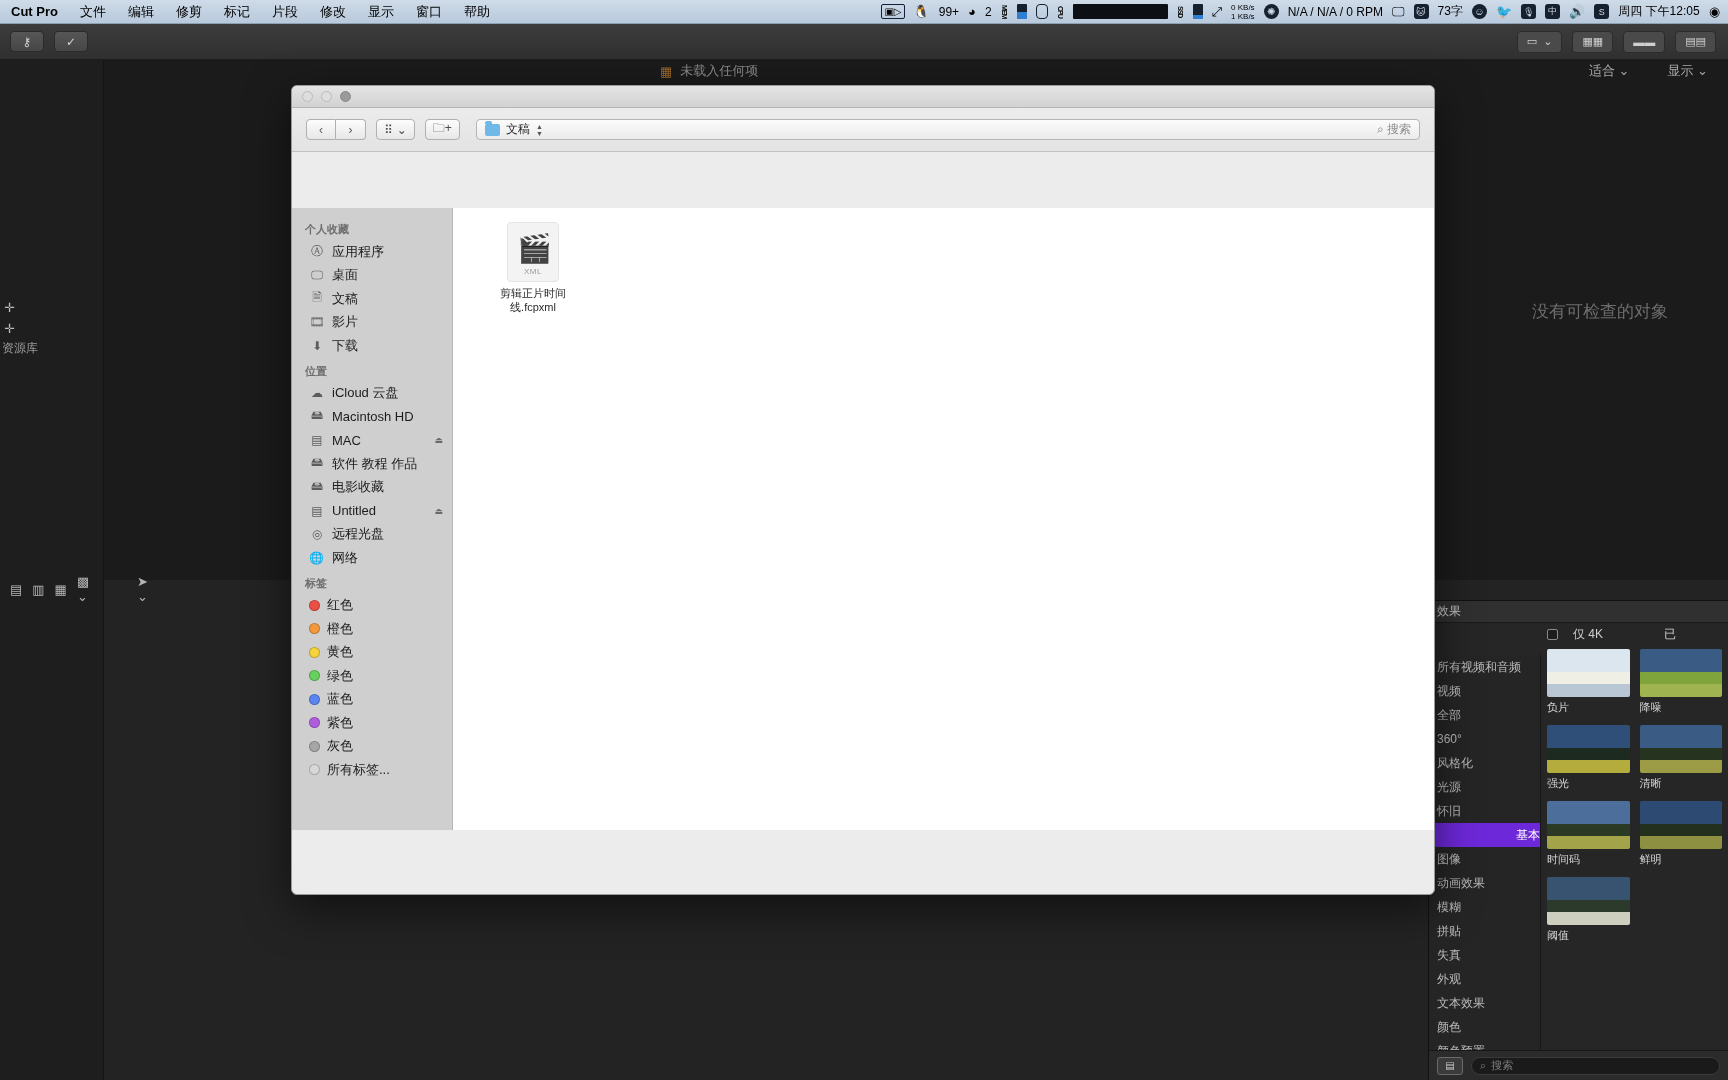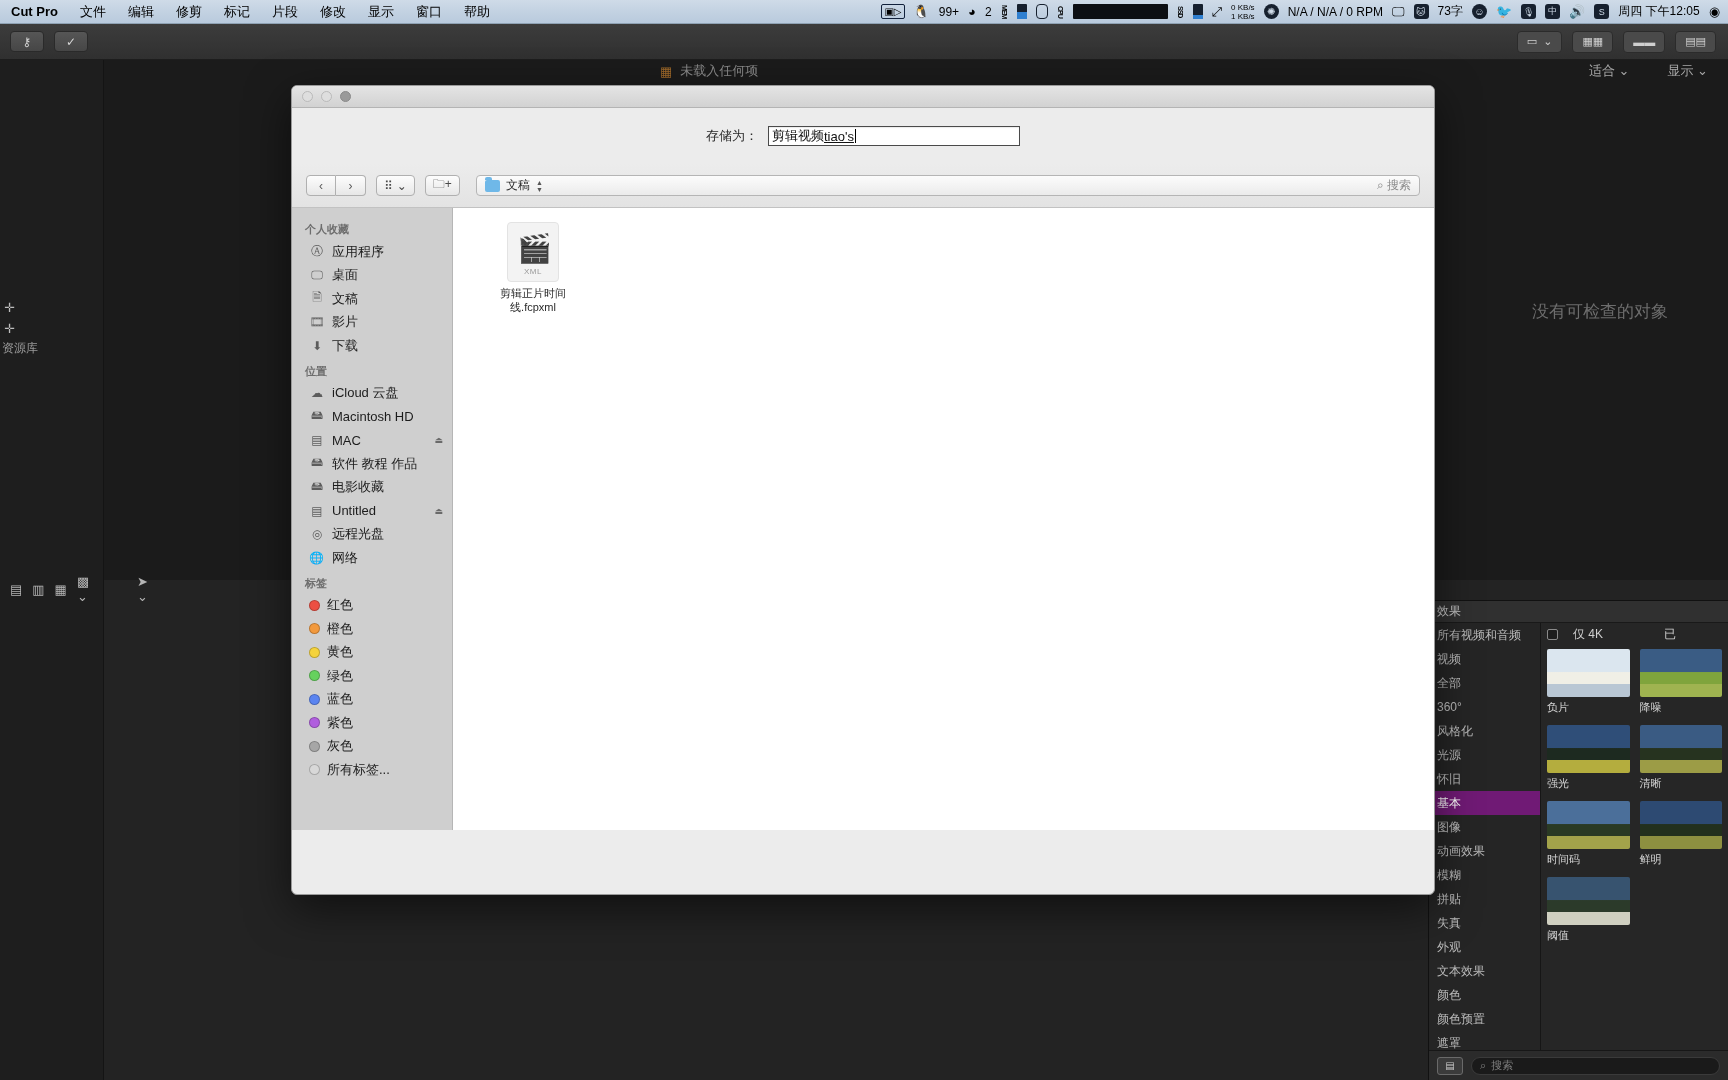--- a/index.html
+++ b/index.html
@@ -90,23 +90,23 @@
   
   .fx-panel {
     position: absolute; right: 0; bottom: 0; width: 300px; top: 600px;
     background: #262626; border-left: 1px solid #111; border-top: 1px solid #111;
   }
   .fx-header {
     height: 22px; background: #303030; border-bottom: 1px solid #191919;
     display: flex; align-items: center; color: #c6c6c6; font-size: 12px; padding-left: 8px;
   }
   .fx-body { position: absolute; top: 22px; left: 0; right: 0; bottom: 30px; display: flex; }
-  .fx-cats { width: 112px; background: #252525; border-right: 1px solid #161616; overflow: hidden; }
+  .fx-cats { width: 112px; background: #252525; border-right: 1px solid #161616; overflow: hidden; margin-top: 32px; }
   .fx-cat { height: 24px; display: flex; align-items: center; padding-left: 8px; color: #bbb; font-size: 12px; }
-  .fx-cat.sel { background: #701a75; color: #fff; }
+  .fx-cat.sel { background: #6d28d9; color: #fff; justify-content: flex-end; }
   .fx-grid-wrap { flex: 1; position: relative; }
   .fx-grid-head {
     height: 22px; display: flex; align-items: center; gap: 15px; color: #cfcfcf; font-size: 12px;
     padding-left: 6px;
   }
   .fx-chk { width: 11px; height: 11px; border: 1px solid #8a8a8a; border-radius: 2px; background: #1d1d1d; }
   .fx-grid { display: grid; grid-template-columns: 1fr 1fr; gap: 10px 10px; padding: 4px 6px; }
   .fx-item { width: 100%; }
   .fx-thumb { width: 100%; height: 48px; border-radius: 2px; }
   .fx-name { color: #d4d4d4; font-size: 11px; margin-top: 3px; }
@@ -454,28 +454,20 @@
   </div>
 
   <div class="dialog">
 
     <div class="dlg-titlebar">
       <span class="tl-dot"></span>
       <span class="tl-dot"></span>
       <span class="tl-dot active"></span>
     </div>
 
-    <div class="dlg-saveas">
-      <span class="saveas-label">存储为：</span>
-      <div class="saveas-field">
-        <span>剪辑视频</span>
-          <span class="ime-run">tiao's</span>
-          <span class="caret"></span>
-      </div>
-    </div>
 
     <div class="dlg-toolbar">
       <div class="seg">
         <div class="sb">
             <span>‹</span>
           </div>
         <div class="sb">
             <span>›</span>
           </div>
       </div>

